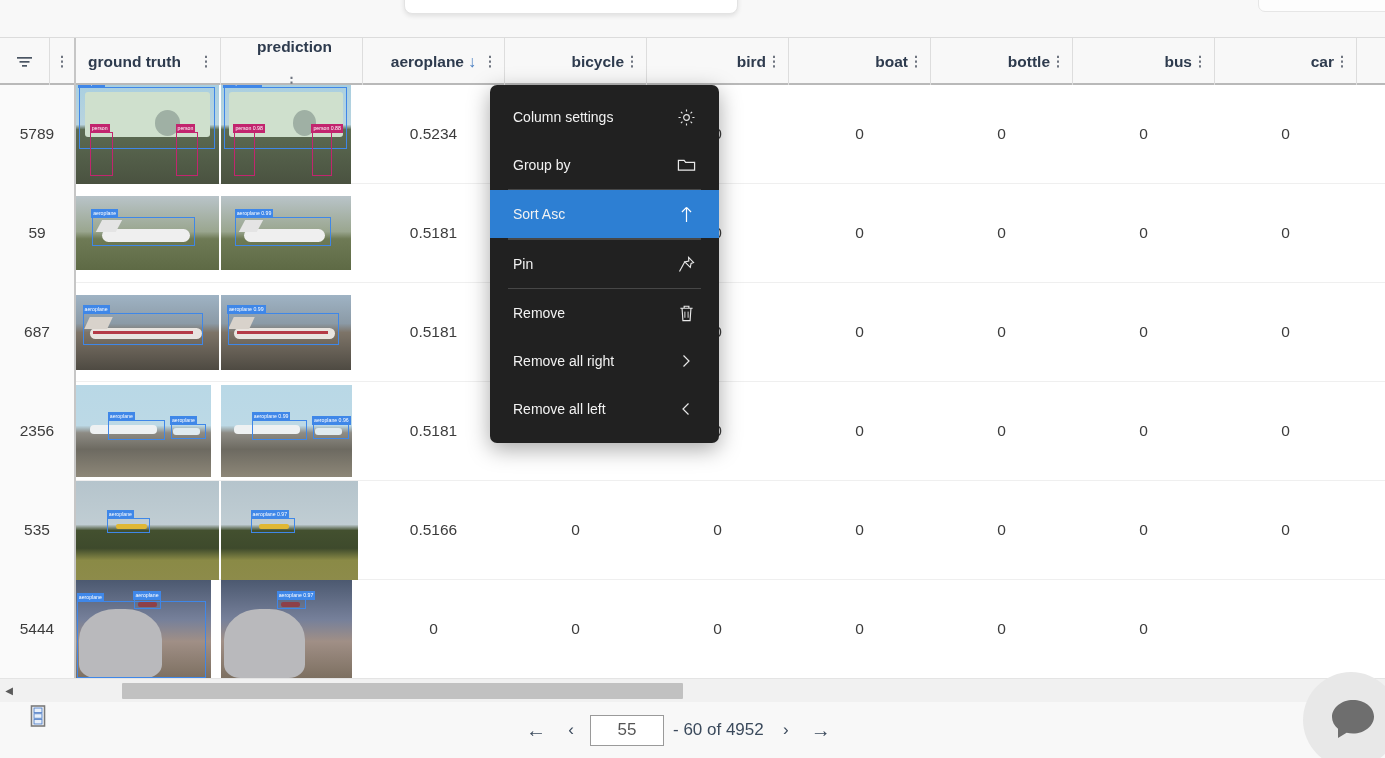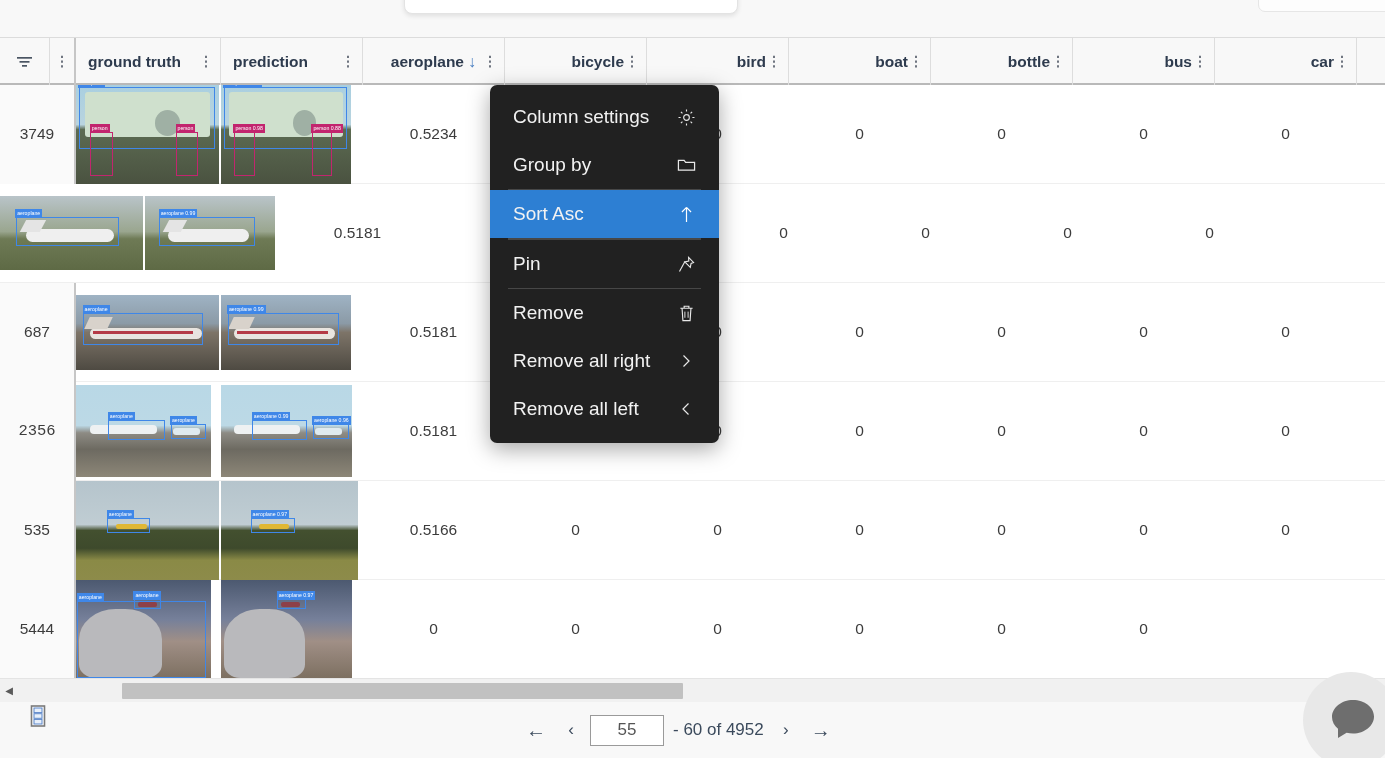--- a/index.html
+++ b/index.html
@@ -123,21 +123,21 @@
     border-radius: 7px;
     padding: 8px 0 10px 0;
     box-shadow: 0 6px 22px rgba(0,0,0,0.35);
     z-index: 60;
   }
   .ctx-item {
     display: flex; align-items: center;
     height: 48px;
     padding: 0 22px 0 23px;
     color: #f2f2f2;
-    font-size: 19px;
+    font-size: 14px;
     cursor: pointer;
   }
   .ctx-item.sel { background: #2d7fd3; }
   .ctx-item .ci-label { flex: 1 1 auto; }
   .ctx-item .ci-icon {
     width: 22px; text-align: center;
     color: #e9e9e9; font-size: 18px;
     display: flex; align-items: center; justify-content: center;
   }
   .ctx-sep { height: 1px; background: #474747; margin: 0 18px; }
@@ -236,21 +236,21 @@
           </span>
       </div>
 
       <div class="hcell txt" style="width:145px;">
         <span class="lbl">ground truth</span>
         <span class="hmenu">
             <i>⋮</i>
           </span>
       </div>
 
-      <div class="hcell txt" style="width:142px;">
+      <div class="hcell txt" style="width:142px;flex-direction:column;">
         <span class="lbl">prediction</span>
         <span class="hmenu">
             <i>⋮</i>
           </span>
       </div>
 
       <div class="hcell num" style="width:142px;">
         <span class="lbl">aeroplane</span>
         <span class="sort-arrow">↓</span>
         <span class="hmenu">
@@ -297,21 +297,21 @@
         <span class="lbl">car</span>
         <span class="hmenu">
             <i>⋮</i>
           </span>
       </div>
     </div>
 
     <div class="body-area">
 
       <div class="row">
-        <div class="cell id" style="width:76px;">3749</div>
+        <div class="cell id" style="width:76px;">5789</div>
         <div class="cell img" style="width:145px;">
           <div class="thumb" style="width:143px;height:99px;background:linear-gradient(#a9cfe0 0%,#b9d4df 40%,#5c6b52 45%,#4a5240 100%);">
             <div style="position:absolute;left:6%;top:8%;width:88%;height:45%;background:#cfe0cd;border-radius:3px;"></div>
             <div style="position:absolute;left:55%;top:26%;width:18%;height:26%;background:#9fb0a4;border-radius:50%;"></div>
             <div class="bbox" style="left:2%;top:3%;width:95%;height:62%;">
                 <span class="tag">aeroplane</span>
               </div>
             <div class="bbox pink" style="left:10%;top:48%;width:16%;height:44%;">
                 <span class="tag pink">person</span>
               </div>
@@ -338,20 +338,21 @@
         <div class="cell num" style="width:142px;">0.5234</div>
         <div class="cell num" style="width:142px;">0</div>
         <div class="cell num" style="width:142px;">0</div>
         <div class="cell num" style="width:142px;">0</div>
         <div class="cell num" style="width:142px;">0</div>
         <div class="cell num" style="width:142px;">0</div>
         <div class="cell num" style="width:142px;">0</div>
       </div>
 
       <div class="row">
+        <div class="cell id" style="width:76px;">59</div>
         <div class="cell img" style="width:145px;">
           <div class="thumb" style="width:143px;height:74px;background:linear-gradient(#b9c4c9 0%,#9aa68f 48%,#6e7a55 58%,#5e6a45 100%);">
             <div style="position:absolute;left:18%;top:45%;width:62%;height:17%;background:#efefef;border-radius:9px;"></div>
             <div style="position:absolute;left:16%;top:32%;width:14%;height:16%;background:#e4e4e4;transform:skewX(-28deg);"></div>
             <div class="bbox" style="left:11%;top:28%;width:72%;height:40%;">
                 <span class="tag">aeroplane</span>
               </div>
           </div>
         </div>
         <div class="cell img" style="width:142px;">
@@ -397,21 +398,21 @@
         <div class="cell num" style="width:142px;">0.5181</div>
         <div class="cell num" style="width:142px;">0</div>
         <div class="cell num" style="width:142px;">0</div>
         <div class="cell num" style="width:142px;">0</div>
         <div class="cell num" style="width:142px;">0</div>
         <div class="cell num" style="width:142px;">0</div>
         <div class="cell num" style="width:142px;">0</div>
       </div>
 
       <div class="row">
-        <div class="cell id" style="width:76px;font-family:Liberation Mono, monospace;">2356</div>
+        <div class="cell id" style="width:76px;">2356</div>
         <div class="cell img" style="width:145px;">
           <div class="thumb" style="width:135px;height:92px;background:linear-gradient(#b9d8e6 0%,#bcd9e6 44%,#8d8b84 52%,#6d6a61 70%,#8d8778 100%);">
             <div style="position:absolute;left:10%;top:44%;width:50%;height:9%;background:#eef1f2;border-radius:4px;"></div>
             <div style="position:absolute;left:72%;top:47%;width:20%;height:7%;background:#dfeaef;border-radius:3px;"></div>
             <div class="bbox" style="left:24%;top:38%;width:42%;height:22%;">
                 <span class="tag">aeroplane</span>
               </div>
             <div class="bbox" style="left:70%;top:42%;width:26%;height:17%;">
                 <span class="tag">aeroplane</span>
               </div>

